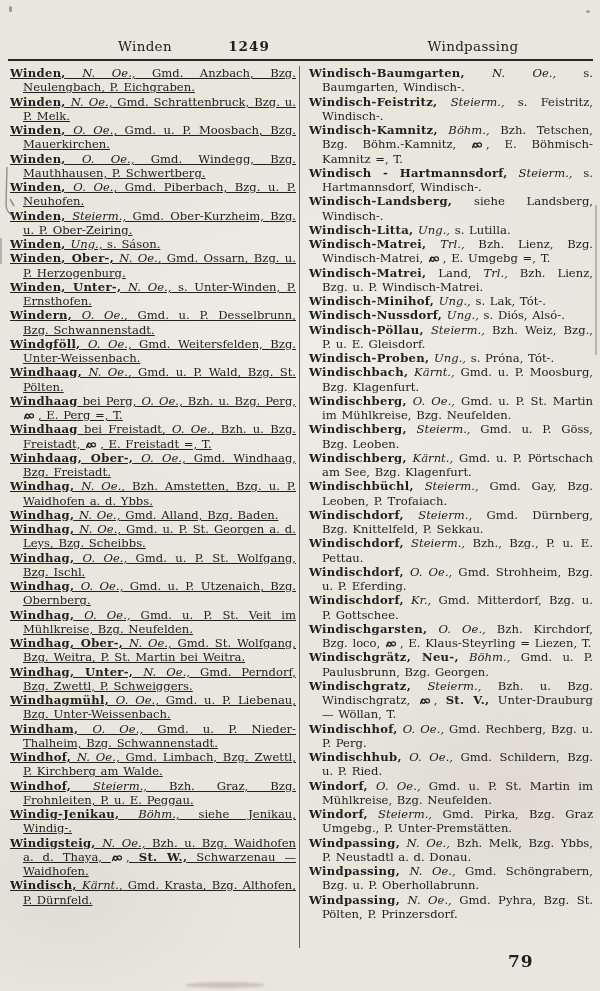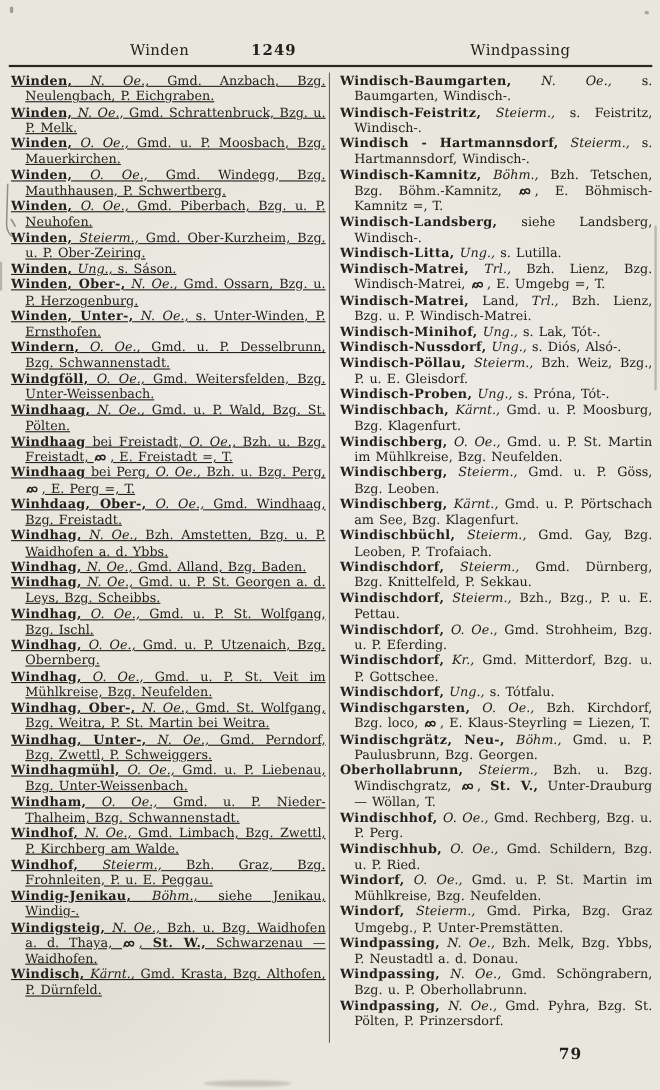--- a/index.html
+++ b/index.html
@@ -29,21 +29,21 @@
   
   .col{position:absolute;top:66px;font-size:11.6px;line-height:14.25px;text-align:justify;word-spacing:1px;}
   .col-left{left:10px;width:286px;text-decoration:underline;}
   .col-right{left:309px;width:284px;}
   p.entry{margin:0;padding-left:13px;text-indent:-13px;}
   .b{font-weight:bold;letter-spacing:.3px;}
   .i{font-style:italic;}
   .horn{display:inline-block;vertical-align:-1px;margin:0 1px;}
   .horn svg{display:block;}
   
-  .pagenum{position:absolute;left:508px;top:951px;font-size:14px;font-weight:bold;letter-spacing:1px;}
+  .pagenum{position:absolute;left:508px;top:951px;font-size:17px;font-weight:bold;letter-spacing:1px;}
   
   .artifact{position:absolute;pointer-events:none;}
   .art-margin-mark{left:1px;top:166px;opacity:.55;}
   .art-edge-r{left:595px;top:205px;width:2px;height:150px;background:#5d594f;opacity:.35;border-radius:2px;}
   .art-edge-l{left:0;top:238px;width:2px;height:26px;background:#6b675c;opacity:.4;}
   .art-smudge{left:185px;top:982px;width:80px;height:6px;background:#8b867a;opacity:.35;border-radius:50%;filter:blur(1px);}
   .art-speck-tl{left:9px;top:6px;width:3px;height:6px;background:#55514a;opacity:.5;border-radius:2px;}
   .art-speck-tr{left:586px;top:10px;width:4px;height:3px;background:#55514a;opacity:.45;border-radius:2px;}
 </style>
 </head>
@@ -64,26 +64,26 @@
       <p class="entry"><span class="b">Winden,</span><span class="i"> O. Oe.,</span><span> Gmd. u. P. Moosbach, Bzg. Mauerkirchen.</span></p>
       <p class="entry"><span class="b">Winden,</span><span class="i"> O. Oe.,</span><span> Gmd. Windegg, Bzg. Mauthhausen, P. Schwertberg.</span></p>
       <p class="entry"><span class="b">Winden,</span><span class="i"> O. Oe.,</span><span> Gmd. Piberbach, Bzg. u. P. Neuhofen.</span></p>
       <p class="entry"><span class="b">Winden,</span><span class="i"> Steierm.,</span><span> Gmd. Ober-Kurzheim, Bzg. u. P. Ober-Zeiring.</span></p>
       <p class="entry"><span class="b">Winden,</span><span class="i"> Ung.,</span><span> s. Sáson.</span></p>
       <p class="entry"><span class="b">Winden, Ober-,</span><span class="i"> N. Oe.,</span><span> Gmd. Ossarn, Bzg. u. P. Herzogenburg.</span></p>
       <p class="entry"><span class="b">Winden, Unter-,</span><span class="i"> N. Oe.,</span><span> s. Unter-Winden, P. Ernsthofen.</span></p>
       <p class="entry"><span class="b">Windern,</span><span class="i"> O. Oe.,</span><span> Gmd. u. P. Desselbrunn, Bzg. Schwannenstadt.</span></p>
       <p class="entry"><span class="b">Windgföll,</span><span class="i"> O. Oe.,</span><span> Gmd. Weitersfelden, Bzg. Unter-Weissenbach.</span></p>
       <p class="entry"><span class="b">Windhaag,</span><span class="i"> N. Oe.,</span><span> Gmd. u. P. Wald, Bzg. St. Pölten.</span></p>
+      <p class="entry"><span class="b">Windhaag</span><span> bei Perg,</span><span class="i"> O. Oe.,</span><span> Bzh. u. Bzg. Perg, </span><span class="horn"><svg width="13" height="8" viewBox="0 0 26 16">
+            <path d="M3 11 C1 5 8 2 10 7 C12 12 6 15 4 10 M10 7 C12 2 19 3 19 8 C19 13 13 13 12 9 M1 13 Q2 9 6 4" fill="none" stroke="#23211d" stroke-width="2.6" stroke-linecap="round"></path>
+          </svg></span><span>, E. Perg =, T.</span></p>
       <p class="entry"><span class="b">Windhaag</span><span> bei Freistadt,</span><span class="i"> O. Oe.,</span><span> Bzh. u. Bzg. Freistadt, </span><span class="horn"><svg width="13" height="8" viewBox="0 0 26 16">
             <path d="M3 11 C1 5 8 2 10 7 C12 12 6 15 4 10 M10 7 C12 2 19 3 19 8 C19 13 13 13 12 9 M1 13 Q2 9 6 4" fill="none" stroke="#23211d" stroke-width="2.6" stroke-linecap="round"></path>
           </svg></span><span>, E. Freistadt =, T.</span></p>
-      <p class="entry"><span class="b">Windhaag</span><span> bei Perg,</span><span class="i"> O. Oe.,</span><span> Bzh. u. Bzg. Perg, </span><span class="horn"><svg width="13" height="8" viewBox="0 0 26 16">
-            <path d="M3 11 C1 5 8 2 10 7 C12 12 6 15 4 10 M10 7 C12 2 19 3 19 8 C19 13 13 13 12 9 M1 13 Q2 9 6 4" fill="none" stroke="#23211d" stroke-width="2.6" stroke-linecap="round"></path>
-          </svg></span><span>, E. Perg =, T.</span></p>
       <p class="entry"><span class="b">Winhdaag, Ober-,</span><span class="i"> O. Oe.,</span><span> Gmd. Windhaag, Bzg. Freistadt.</span></p>
       <p class="entry"><span class="b">Windhag,</span><span class="i"> N. Oe.,</span><span> Bzh. Amstetten, Bzg. u. P. Waidhofen a. d. Ybbs.</span></p>
       <p class="entry"><span class="b">Windhag,</span><span class="i"> N. Oe.,</span><span> Gmd. Alland, Bzg. Baden.</span></p>
       <p class="entry"><span class="b">Windhag,</span><span class="i"> N. Oe.,</span><span> Gmd. u. P. St. Georgen a. d. Leys, Bzg. Scheibbs.</span></p>
       <p class="entry"><span class="b">Windhag,</span><span class="i"> O. Oe.,</span><span> Gmd. u. P. St. Wolfgang, Bzg. Ischl.</span></p>
       <p class="entry"><span class="b">Windhag,</span><span class="i"> O. Oe.,</span><span> Gmd. u. P. Utzenaich, Bzg. Obernberg.</span></p>
       <p class="entry"><span class="b">Windhag,</span><span class="i"> O. Oe.,</span><span> Gmd. u. P. St. Veit im Mühlkreise, Bzg. Neufelden.</span></p>
       <p class="entry"><span class="b">Windhag, Ober-,</span><span class="i"> N. Oe.,</span><span> Gmd. St. Wolfgang, Bzg. Weitra, P. St. Martin bei Weitra.</span></p>
       <p class="entry"><span class="b">Windhag, Unter-,</span><span class="i"> N. Oe.,</span><span> Gmd. Perndorf, Bzg. Zwettl, P. Schweiggers.</span></p>
       <p class="entry"><span class="b">Windhagmühl,</span><span class="i"> O. Oe.,</span><span> Gmd. u. P. Liebenau, Bzg. Unter-Weissenbach.</span></p>
@@ -92,49 +92,48 @@
       <p class="entry"><span class="b">Windhof,</span><span class="i"> Steierm.,</span><span> Bzh. Graz, Bzg. Frohnleiten, P. u. E. Peggau.</span></p>
       <p class="entry"><span class="b">Windig-Jenikau,</span><span class="i"> Böhm.,</span><span> siehe Jenikau, Windig-.</span></p>
       <p class="entry"><span class="b">Windigsteig,</span><span class="i"> N. Oe.,</span><span> Bzh. u. Bzg. Waidhofen a. d. Thaya, </span><span class="horn"><svg width="13" height="8" viewBox="0 0 26 16">
             <path d="M3 11 C1 5 8 2 10 7 C12 12 6 15 4 10 M10 7 C12 2 19 3 19 8 C19 13 13 13 12 9 M1 13 Q2 9 6 4" fill="none" stroke="#23211d" stroke-width="2.6" stroke-linecap="round"></path>
           </svg></span><span>, </span><span class="b">St. W.,</span><span> Schwarzenau — Waidhofen.</span></p>
       <p class="entry"><span class="b">Windisch,</span><span class="i"> Kärnt.,</span><span> Gmd. Krasta, Bzg. Althofen, P. Dürnfeld.</span></p>
     </div>
   <div class="col col-right">
       <p class="entry"><span class="b">Windisch-Baumgarten,</span><span class="i"> N. Oe.,</span><span> s. Baumgarten, Windisch-.</span></p>
       <p class="entry"><span class="b">Windisch-Feistritz,</span><span class="i"> Steierm.,</span><span> s. Feistritz, Windisch-.</span></p>
-      <p class="entry"><span class="b">Windisch - Hartmannsdorf,</span><span class="i"> Steierm.,</span><span> s. Hartmannsdorf, Windisch-.</span></p>
       <p class="entry"><span class="b">Windisch-Kamnitz,</span><span class="i"> Böhm.,</span><span> Bzh. Tetschen, Bzg. Böhm.-Kamnitz, </span><span class="horn"><svg width="13" height="8" viewBox="0 0 26 16">
             <path d="M3 11 C1 5 8 2 10 7 C12 12 6 15 4 10 M10 7 C12 2 19 3 19 8 C19 13 13 13 12 9 M1 13 Q2 9 6 4" fill="none" stroke="#23211d" stroke-width="2.6" stroke-linecap="round"></path>
           </svg></span><span>, E. Böhmisch-Kamnitz =, T.</span></p>
+      <p class="entry"><span class="b">Windisch - Hartmannsdorf,</span><span class="i"> Steierm.,</span><span> s. Hartmannsdorf, Windisch-.</span></p>
       <p class="entry"><span class="b">Windisch-Landsberg,</span><span> siehe Landsberg, Windisch-.</span></p>
       <p class="entry"><span class="b">Windisch-Litta,</span><span class="i"> Ung.,</span><span> s. Lutilla.</span></p>
       <p class="entry"><span class="b">Windisch-Matrei,</span><span class="i"> Trl.,</span><span> Bzh. Lienz, Bzg. Windisch-Matrei, </span><span class="horn"><svg width="13" height="8" viewBox="0 0 26 16">
             <path d="M3 11 C1 5 8 2 10 7 C12 12 6 15 4 10 M10 7 C12 2 19 3 19 8 C19 13 13 13 12 9 M1 13 Q2 9 6 4" fill="none" stroke="#23211d" stroke-width="2.6" stroke-linecap="round"></path>
           </svg></span><span>, E. Umgebg =, T.</span></p>
       <p class="entry"><span class="b">Windisch-Matrei,</span><span> Land,</span><span class="i"> Trl.,</span><span> Bzh. Lienz, Bzg. u. P. Windisch-Matrei.</span></p>
       <p class="entry"><span class="b">Windisch-Minihof,</span><span class="i"> Ung.,</span><span> s. Lak, Tót-.</span></p>
       <p class="entry"><span class="b">Windisch-Nussdorf,</span><span class="i"> Ung.,</span><span> s. Diós, Alsó-.</span></p>
       <p class="entry"><span class="b">Windisch-Pöllau,</span><span class="i"> Steierm.,</span><span> Bzh. Weiz, Bzg., P. u. E. Gleisdorf.</span></p>
       <p class="entry"><span class="b">Windisch-Proben,</span><span class="i"> Ung.,</span><span> s. Próna, Tót-.</span></p>
       <p class="entry"><span class="b">Windischbach,</span><span class="i"> Kärnt.,</span><span> Gmd. u. P. Moosburg, Bzg. Klagenfurt.</span></p>
       <p class="entry"><span class="b">Windischberg,</span><span class="i"> O. Oe.,</span><span> Gmd. u. P. St. Martin im Mühlkreise, Bzg. Neufelden.</span></p>
       <p class="entry"><span class="b">Windischberg,</span><span class="i"> Steierm.,</span><span> Gmd. u. P. Göss, Bzg. Leoben.</span></p>
       <p class="entry"><span class="b">Windischberg,</span><span class="i"> Kärnt.,</span><span> Gmd. u. P. Pörtschach am See, Bzg. Klagenfurt.</span></p>
       <p class="entry"><span class="b">Windischbüchl,</span><span class="i"> Steierm.,</span><span> Gmd. Gay, Bzg. Leoben, P. Trofaiach.</span></p>
       <p class="entry"><span class="b">Windischdorf,</span><span class="i"> Steierm.,</span><span> Gmd. Dürnberg, Bzg. Knittelfeld, P. Sekkau.</span></p>
       <p class="entry"><span class="b">Windischdorf,</span><span class="i"> Steierm.,</span><span> Bzh., Bzg., P. u. E. Pettau.</span></p>
       <p class="entry"><span class="b">Windischdorf,</span><span class="i"> O. Oe.,</span><span> Gmd. Strohheim, Bzg. u. P. Eferding.</span></p>
       <p class="entry"><span class="b">Windischdorf,</span><span class="i"> Kr.,</span><span> Gmd. Mitterdorf, Bzg. u. P. Gottschee.</span></p>
-      <p class="entry"><span class="b">Windischdorf,</span><span class="i"> Ung.,</span><span> s. Tótfalu.</span></p>
       <p class="entry"><span class="b">Windischgarsten,</span><span class="i"> O. Oe.,</span><span> Bzh. Kirchdorf, Bzg. loco, </span><span class="horn"><svg width="13" height="8" viewBox="0 0 26 16">
             <path d="M3 11 C1 5 8 2 10 7 C12 12 6 15 4 10 M10 7 C12 2 19 3 19 8 C19 13 13 13 12 9 M1 13 Q2 9 6 4" fill="none" stroke="#23211d" stroke-width="2.6" stroke-linecap="round"></path>
           </svg></span><span>, E. Klaus-Steyrling = Liezen, T.</span></p>
       <p class="entry"><span class="b">Windischgrätz, Neu-,</span><span class="i"> Böhm.,</span><span> Gmd. u. P. Paulusbrunn, Bzg. Georgen.</span></p>
-      <p class="entry"><span class="b">Oberhollabrunn,</span><span class="i"> Steierm.,</span><span> Bzh. u. Bzg. Windischgratz, </span><span class="horn"><svg width="13" height="8" viewBox="0 0 26 16">
+      <p class="entry"><span class="b">Windischgratz,</span><span class="i"> Steierm.,</span><span> Bzh. u. Bzg. Windischgratz, </span><span class="horn"><svg width="13" height="8" viewBox="0 0 26 16">
             <path d="M3 11 C1 5 8 2 10 7 C12 12 6 15 4 10 M10 7 C12 2 19 3 19 8 C19 13 13 13 12 9 M1 13 Q2 9 6 4" fill="none" stroke="#23211d" stroke-width="2.6" stroke-linecap="round"></path>
           </svg></span><span>, </span><span class="b">St. V.,</span><span> Unter-Drauburg — Wöllan, T.</span></p>
       <p class="entry"><span class="b">Windischhof,</span><span class="i"> O. Oe.,</span><span> Gmd. Rechberg, Bzg. u. P. Perg.</span></p>
       <p class="entry"><span class="b">Windischhub,</span><span class="i"> O. Oe.,</span><span> Gmd. Schildern, Bzg. u. P. Ried.</span></p>
       <p class="entry"><span class="b">Windorf,</span><span class="i"> O. Oe.,</span><span> Gmd. u. P. St. Martin im Mühlkreise, Bzg. Neufelden.</span></p>
       <p class="entry"><span class="b">Windorf,</span><span class="i"> Steierm.,</span><span> Gmd. Pirka, Bzg. Graz Umgebg., P. Unter-Premstätten.</span></p>
       <p class="entry"><span class="b">Windpassing,</span><span class="i"> N. Oe.,</span><span> Bzh. Melk, Bzg. Ybbs, P. Neustadtl a. d. Donau.</span></p>
       <p class="entry"><span class="b">Windpassing,</span><span class="i"> N. Oe.,</span><span> Gmd. Schöngrabern, Bzg. u. P. Oberhollabrunn.</span></p>
       <p class="entry"><span class="b">Windpassing,</span><span class="i"> N. Oe.,</span><span> Gmd. Pyhra, Bzg. St. Pölten, P. Prinzersdorf.</span></p>
     </div>

